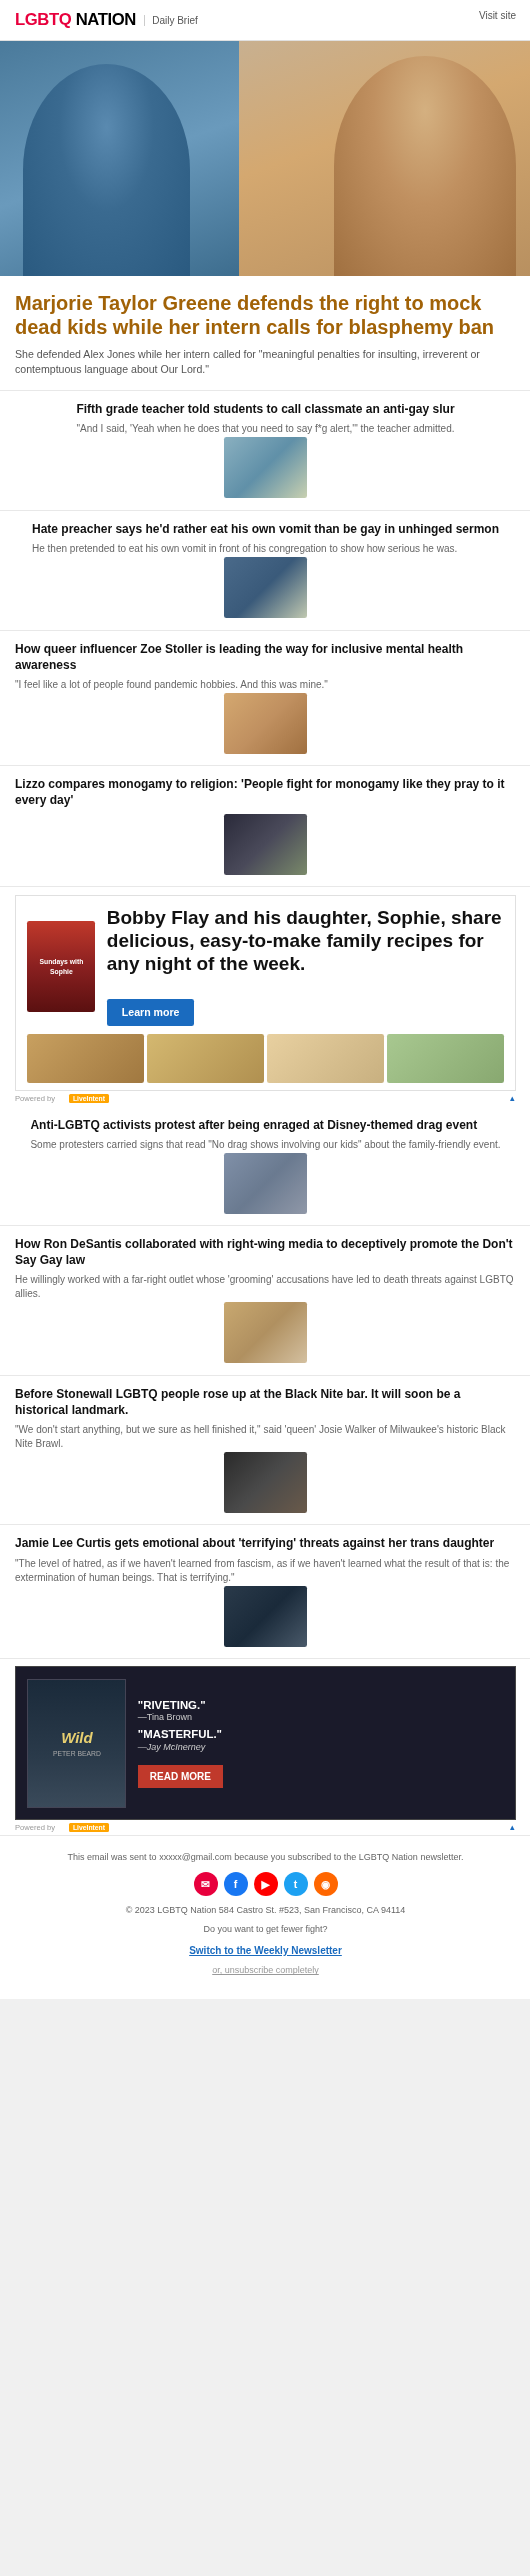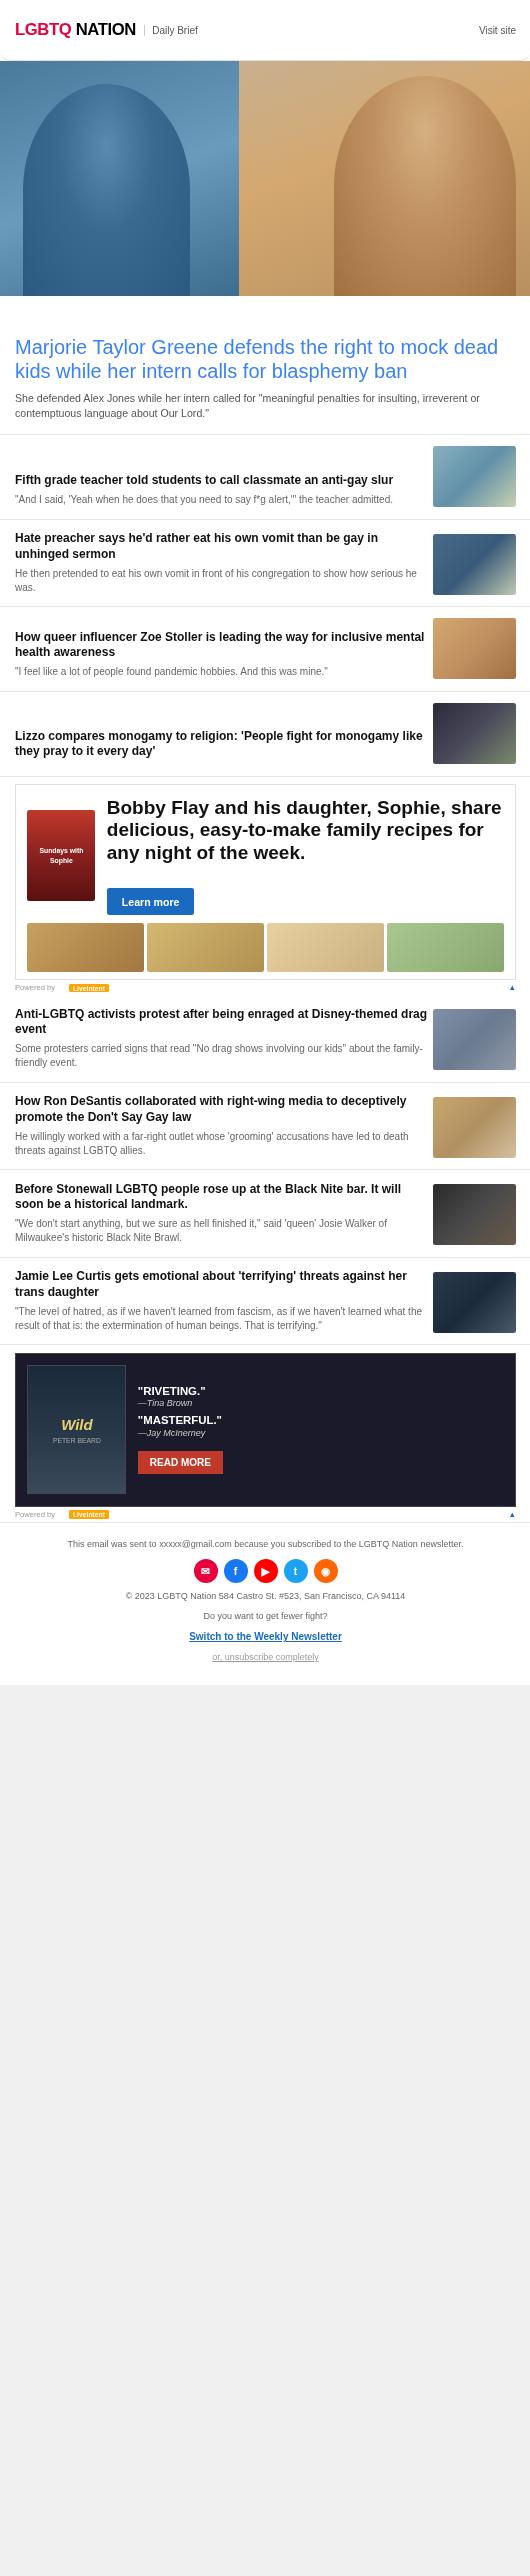--- a/index.html
+++ b/index.html
@@ -10,26 +10,25 @@
       margin: 0 auto;
     }
     .email-wrapper {
       background: #ffffff;
       width: 531px;
     }
 
     
     .header {
       display: flex;
-      align-items: center;
+      align-items: flex-start;
       justify-content: space-between;
-      padding: 20px 15px;
+      padding: 10px 15px;
       border-bottom: 0.8px solid #e0e0e0;
       background: #fff;
-      border-radius: 11px;
     }
     .header-logo {
       display: flex;
       align-items: center;
       gap: 7.6px;
     }
     .logo-text {
       font-size: 16.7px;
       font-weight: 900;
       color: #000;
@@ -101,39 +100,39 @@
       right: 15px;
     }
 
     
     .main-article {
       padding: 15px 15px 11.4px 15px;
       border-bottom: 0.8px solid #e8e8e8;
     }
     .main-article h1 {
       font-size: 20px;
-      font-weight: 400;
+      font-weight: 700;
       line-height: 1.2;
-      color: #3b82f6;
+      color: #a16207;
       margin-bottom: 7.6px;
-      margin-top: 24px;
     }
     .main-article p {
       font-size: 10.6px;
       color: #555;
       line-height: 1.5;
     }
 
     
     .article-item {
       display: flex;
-      align-items: flex-end;
+      align-items: center;
       padding: 11.4px 15px;
       border-bottom: 0.8px solid #e8e8e8;
       gap: 1px;
+      flex-direction: column;
     }
     .article-content {
       flex: 1;
     }
     .article-content h2 {
       font-size: 12px;
       font-weight: 800;
       color: #111;
       line-height: 1.3;
       margin-bottom: 4.5px;
@@ -170,21 +169,21 @@
       border: none;
       border-radius: 2.3px;
       cursor: pointer;
       display: inline-block;
     }
     .powered-by {
       font-size: 7.6px;
       color: #999;
       padding: 3px 15px;
       display: flex;
-      align-items: flex-end;
+      align-items: flex-start;
       gap: 14px;
     }
     .powered-badge {
       background: #ffa500;
       color: #fff;
       font-size: 6.8px;
       padding: 0.8px 3.8px;
       border-radius: 1.5px;
       font-weight: 700;
     }
@@ -361,21 +360,21 @@
   </div>
 
   <div style="margin: 7.6px 15px 0 15px; border: 0.8px solid #444; background:#1a1a2a;">
     <div style="display:flex; align-items:center; gap:11.4px; padding:11.4px;">
       <div style="width:99px; height:129px; background:linear-gradient(180deg,#1a2a3a 0%,#2a3a4a 60%,#3a4a5a 100%); flex-shrink:0; display:flex; flex-direction:column; align-items:center; justify-content:center; border:0.8px solid #445;">
         <div style="color:#e8d070; font-size:15px; font-weight:900; font-style:italic; text-align:center;">Wild</div>
         <div style="color:#aaa; font-size:6.8px; margin-top:3.8px; text-align:center;">PETER BEARD</div>
       </div>
       <div style="flex:1;">
         <p style="color:#fff; font-size:11.4px; font-weight:700; margin-bottom:1.5px;">"RIVETING."</p>
-        <p style="color:#ccc; font-size:9px; font-style:italic; margin-bottom:6px;">—Tina Brown</p>
+        <p style="color:#ccc; font-size:9px; margin-bottom:6px;">—Tina Brown</p>
         <p style="color:#fff; font-size:11.4px; font-weight:700; margin-bottom:1.5px;">"MASTERFUL."</p>
         <p style="color:#ccc; font-size:9px; font-style:italic; margin-bottom:7.6px;">—Jay McInerney</p>
         <button class="read-more-btn">READ MORE</button>
       </div>
     </div>
   </div>
   <div class="powered-by">
     <span>Powered by</span>
     <span class="powered-badge">LiveIntent</span>
     <span style="color:#1a6bbf; font-size:7.6px; margin-left:auto;">▲</span>

